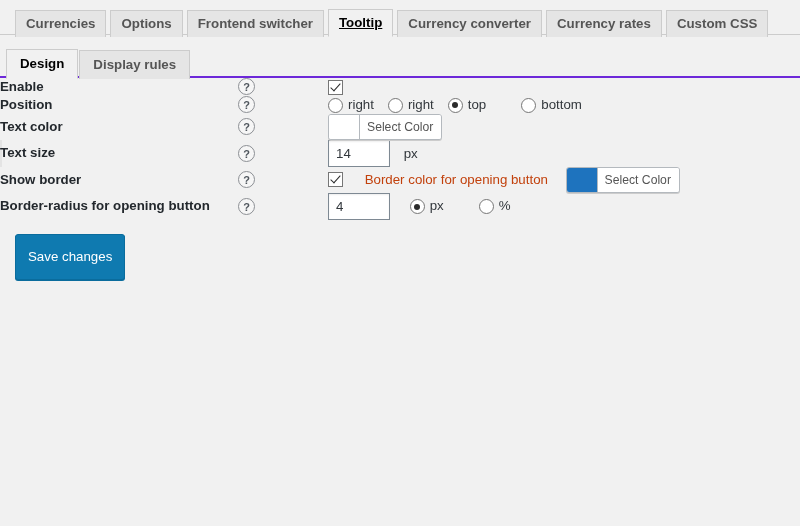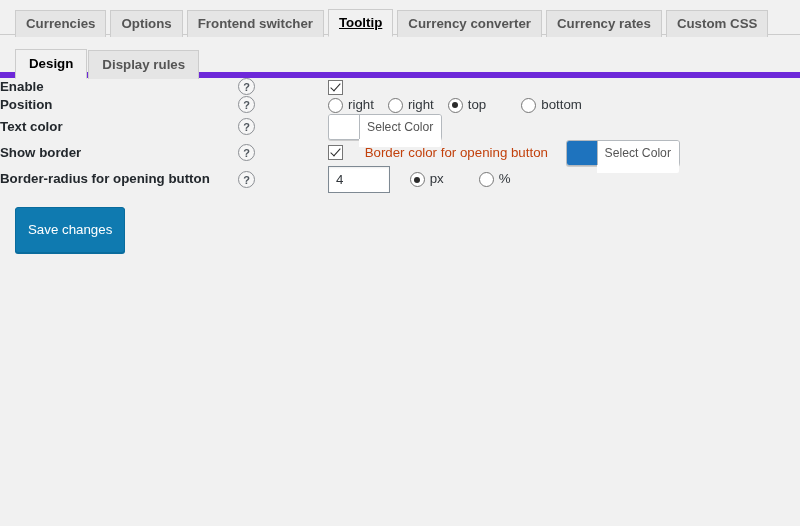--- a/index.html
+++ b/index.html
@@ -49,24 +49,24 @@
     background: #f1f1f1;
     border-bottom: 1px solid #f1f1f1;
     color: #000;
     height: 28px;
     text-decoration: underline;
   }
 
   
   .subnav-wrapper {
     position: relative;
-    padding: 14px 0 0 15px;
+    padding: 14px 0 0 6px;
     height: 43px;
     box-sizing: border-box;
-    border-bottom: 6px solid #6d28d9;
+    border-bottom: 2px solid #6d28d9;
     white-space: nowrap;
     font-size: 0;
   }
   .subnav-tab {
     display: inline-block;
     vertical-align: bottom;
     box-sizing: border-box;
     margin: 0 1px -1px 0;
     padding: 6px 13px 7px;
     font-size: 13.3px;
@@ -229,21 +229,21 @@
     border-radius: 2px 0 0 2px;
   }
   .wp-color-result .ctext {
     display: inline-block;
     padding: 0 8px;
     font-size: 12.2px;
     line-height: 24px;
     color: #555;
     background: #fff;
     border-radius: 0 2px 2px 0;
-    height: 32px;
+    height: 24px;
   }
 
   
   .num-input {
     display: inline-block;
     box-sizing: border-box;
     width: 62px;
     height: 27px;
     padding: 0 7px;
     border: 1px solid #7e8993;
@@ -337,20 +337,30 @@
         <span class="help-icon">?</span>
       </td>
       <td class="row-field">
         <span class="wp-color-result">
           <span class="swatch" style="background:#ffffff"></span>
           <span class="ctext">Select Color</span>
         </span>
       </td>
     </tr>
 
+    <tr class="stripe">
+      <th class="row-label">Text size</th>
+      <td class="row-help">
+        <span class="help-icon">?</span>
+      </td>
+      <td class="row-field">
+        <input class="num-input" type="text" value="14" style="">
+        <span class="unit">px</span>
+      </td>
+    </tr>
 
 
     <tr>
       <th class="row-label">Show border</th>
       <td class="row-help">
         <span class="help-icon">?</span>
       </td>
       <td class="row-field">
         <span class="cbx checked"></span>
         <span class="inline-label gap-l">Border color for opening button</span>

